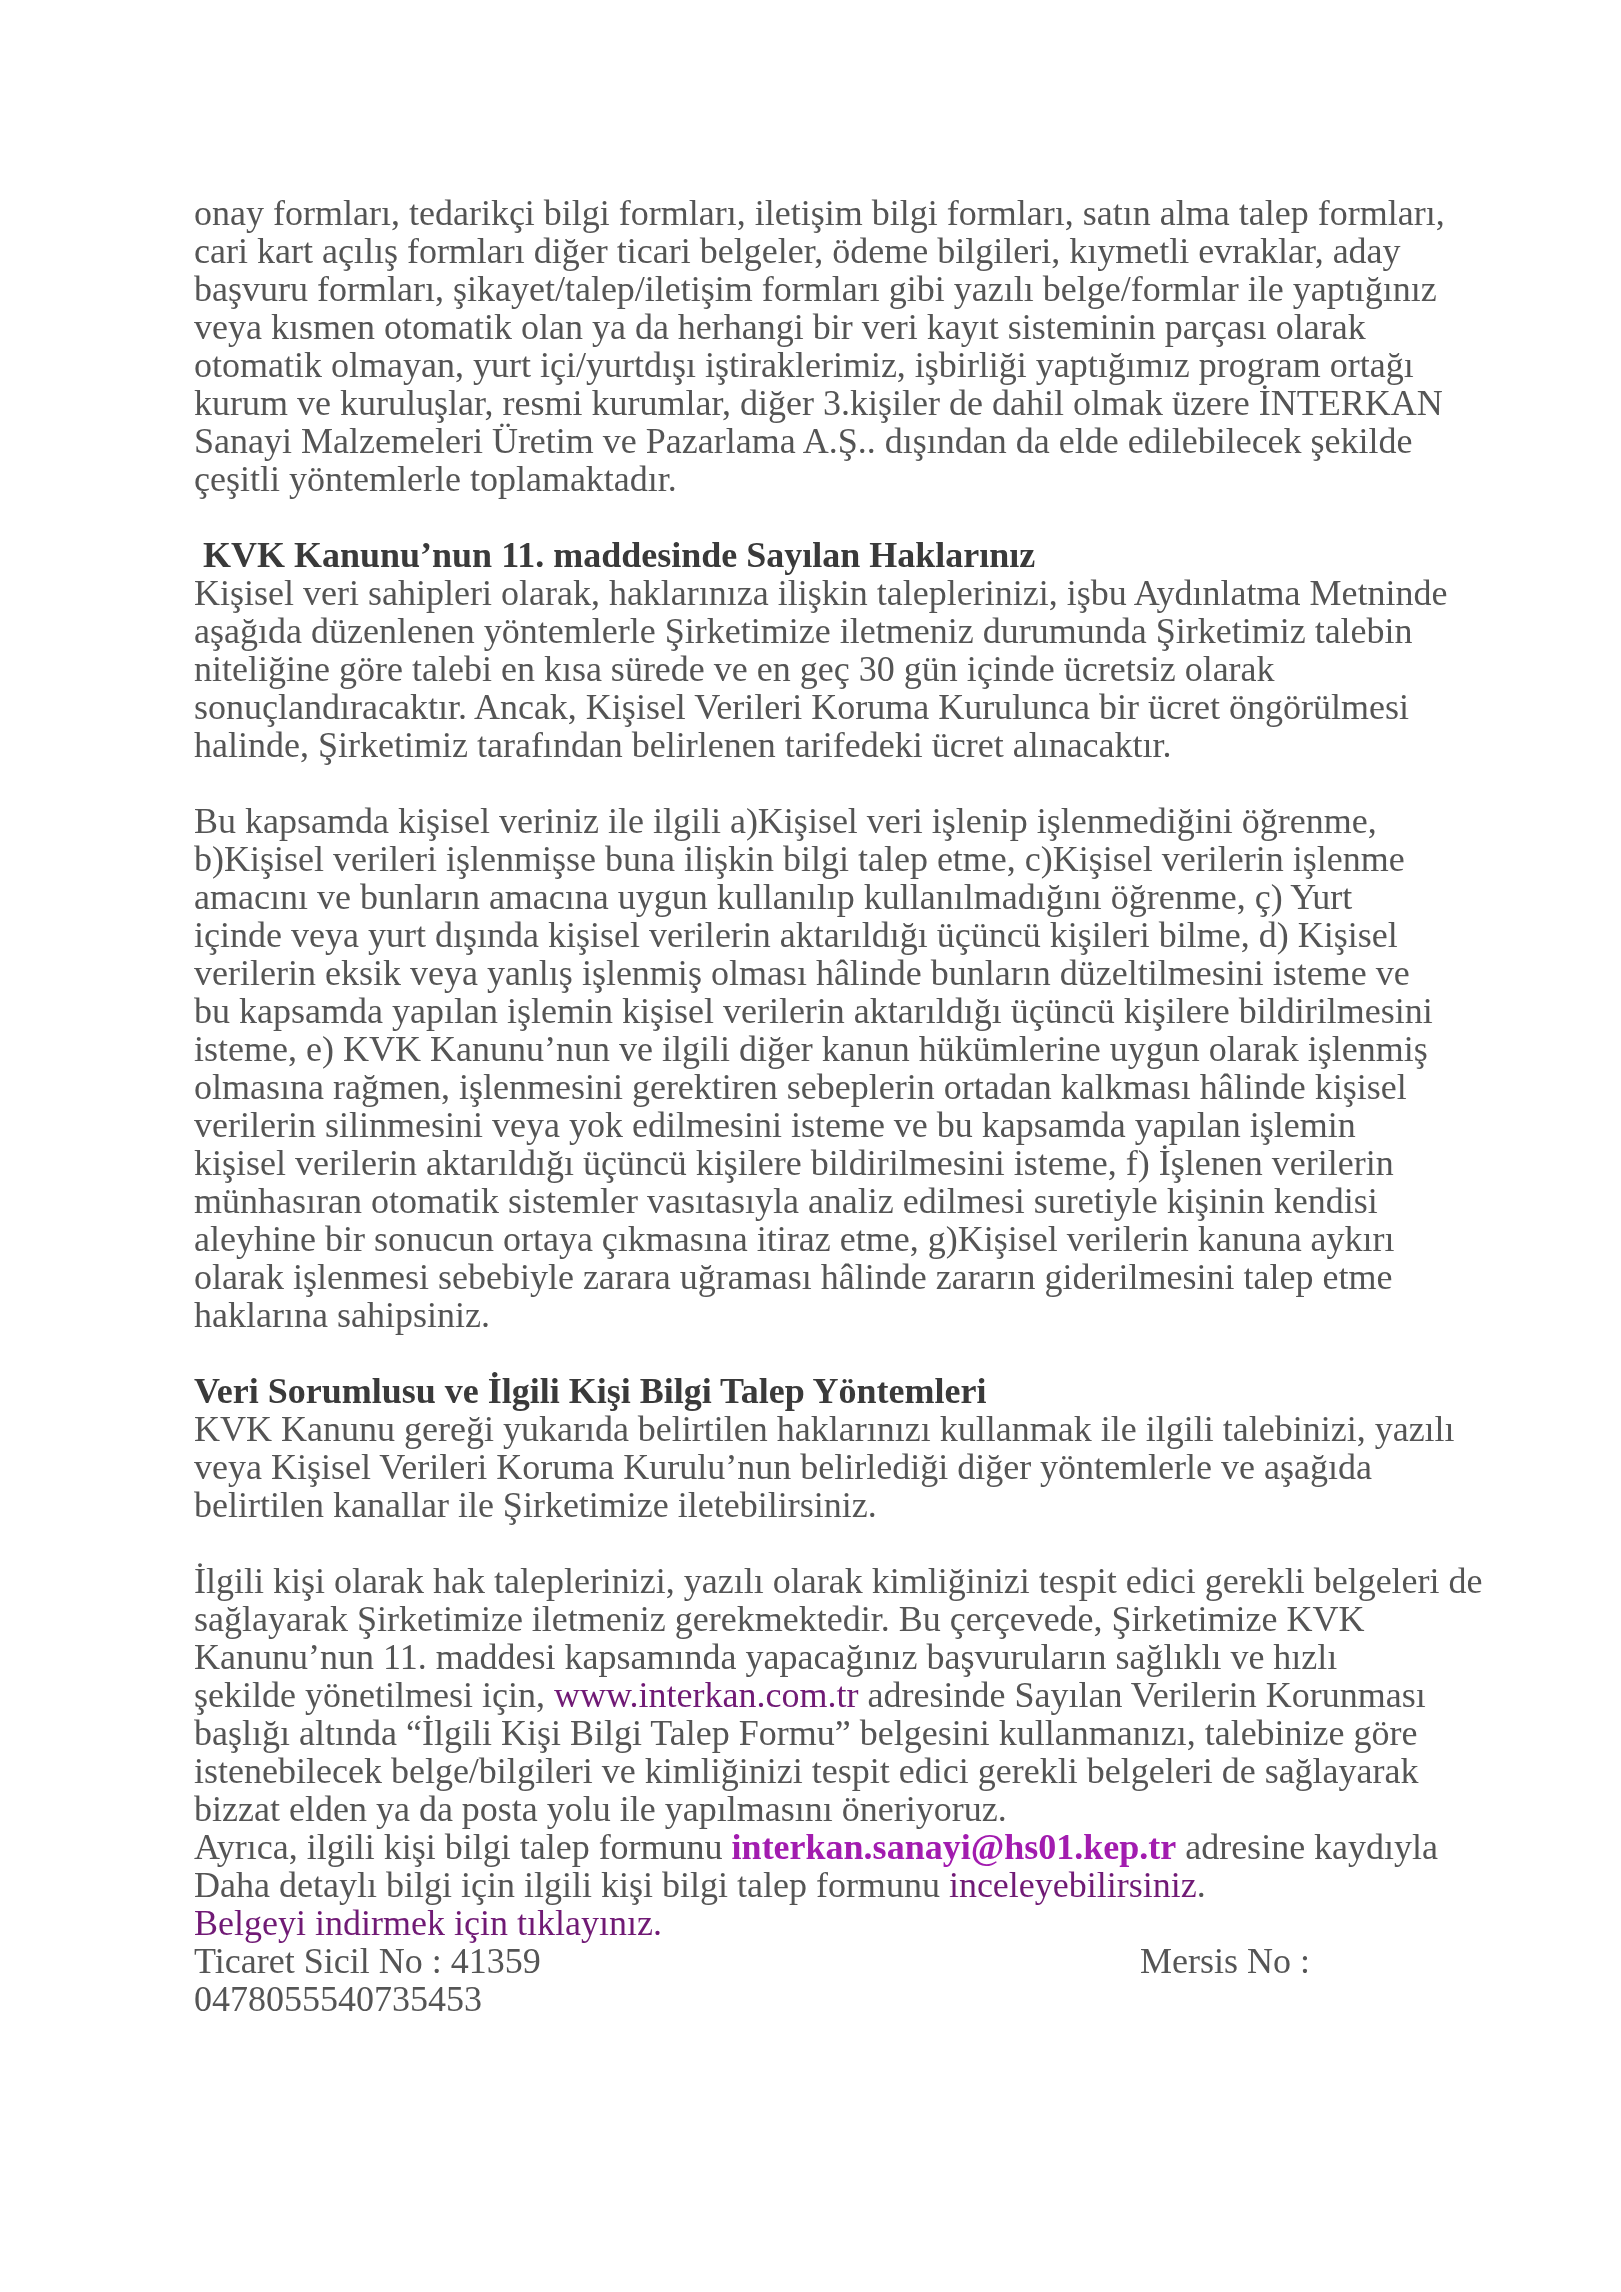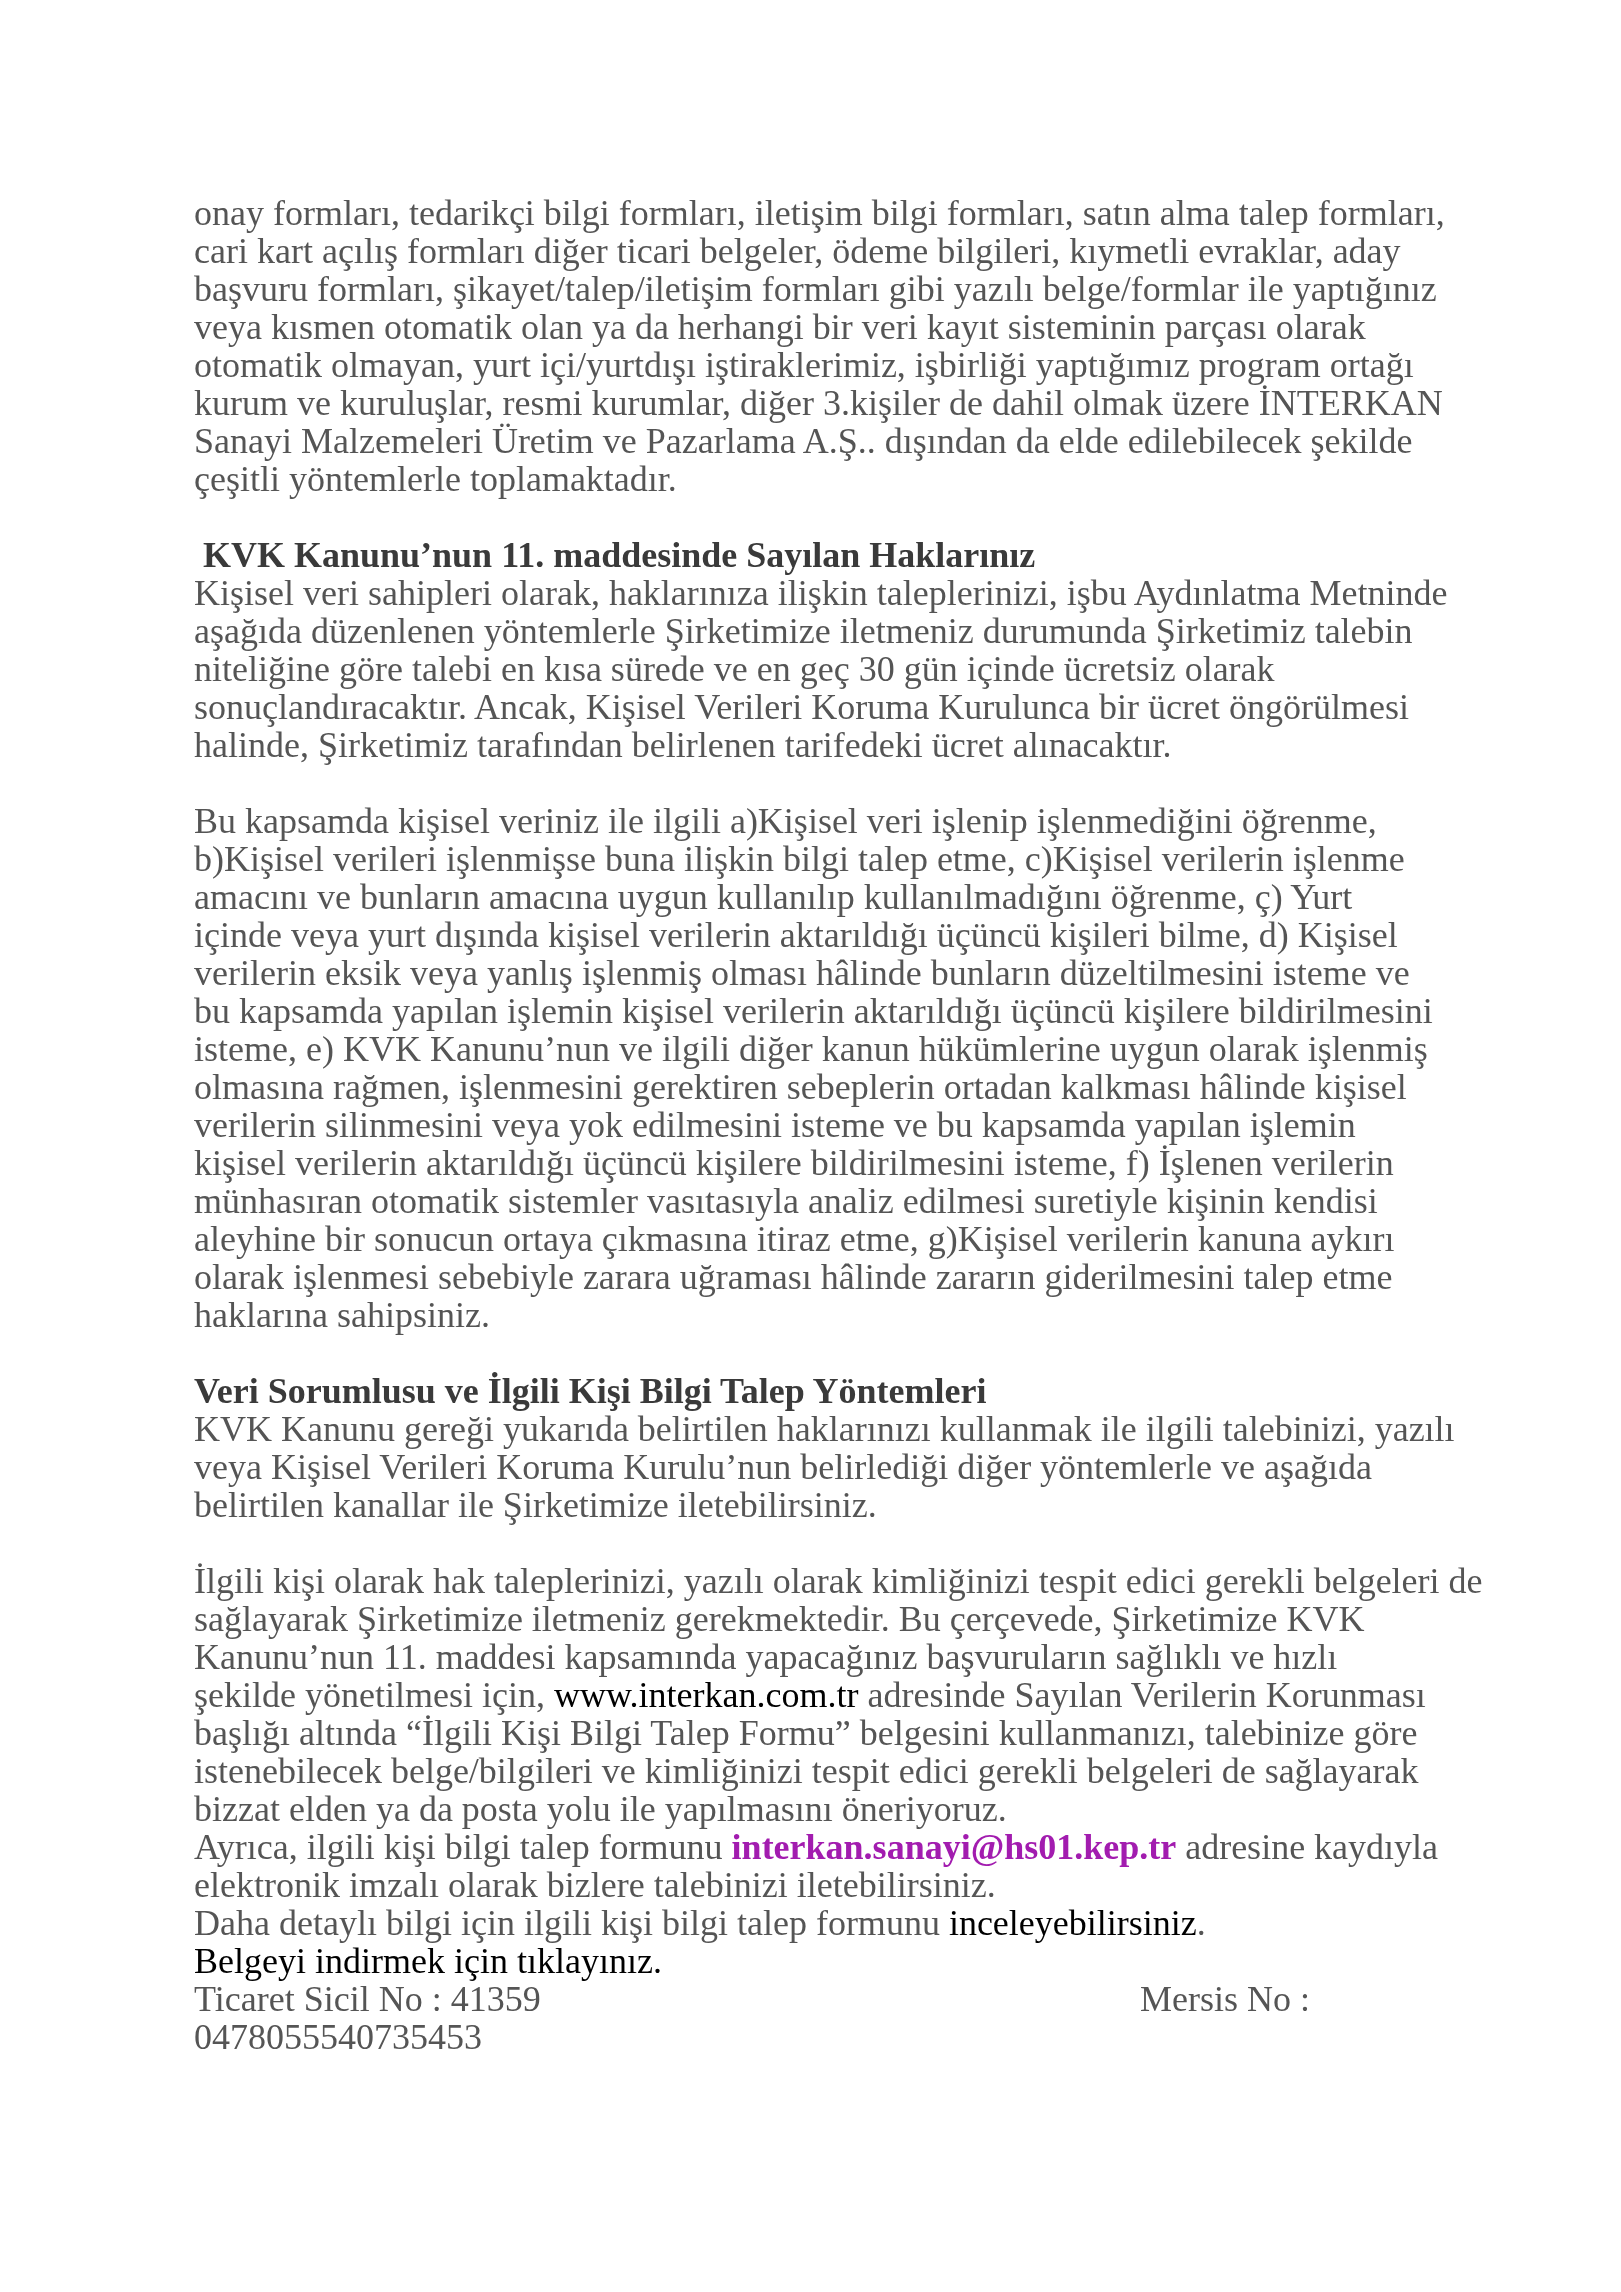--- a/index.html
+++ b/index.html
@@ -31,21 +31,21 @@
       display: block;
       height: 38px;
     }
     .heading {
       display: block;
       white-space: pre;
       font-weight: bold;
       color: #3a3a3a;
     }
     .dark {
-      color: #000000;
+      color: #701a75;
     }
     .bold {
       font-weight: bold;
       color: #a21caf;
     }
     a.dark {
       text-decoration: none;
       cursor: pointer;
     }
     .sicil-row {
@@ -121,21 +121,20 @@
 
     <div>
       <span class="line">İlgili kişi olarak hak taleplerinizi, yazılı olarak kimliğinizi tespit edici gerekli belgeleri de</span>
       <span class="line">sağlayarak Şirketimize iletmeniz gerekmektedir. Bu çerçevede, Şirketimize KVK</span>
       <span class="line">Kanunu’nun 11. maddesi kapsamında yapacağınız başvuruların sağlıklı ve hızlı</span>
       <span class="line"><span>şekilde yönetilmesi için, </span><a class="dark">www.interkan.com.tr</a><span> adresinde Sayılan Verilerin Korunması</span></span>
       <span class="line">başlığı altında “İlgili Kişi Bilgi Talep Formu” belgesini kullanmanızı, talebinize göre</span>
       <span class="line">istenebilecek belge/bilgileri ve kimliğinizi tespit edici gerekli belgeleri de sağlayarak</span>
       <span class="line">bizzat elden ya da posta yolu ile yapılmasını öneriyoruz.</span>
       <span class="line"><span>Ayrıca, ilgili kişi bilgi talep formunu </span><span class="bold">interkan.sanayi@hs01.kep.tr</span><span> adresine kaydıyla</span></span>
-      <span class="line">elektronik imzalı olarak bizlere talebinizi iletebilirsiniz.</span>
       <span class="line"><span>Daha detaylı bilgi için ilgili kişi bilgi talep formunu </span><a class="dark">inceleyebilirsiniz</a><span>.</span></span>
       <a class="line dark">Belgeyi indirmek için tıklayınız.</a>
     </div>
   </div>
 
   <div>
     <span class="sicil-row">
       <span>Ticaret Sicil No  : 41359</span>
       <span class="mersis-label">Mersis No :</span>
     </span>

